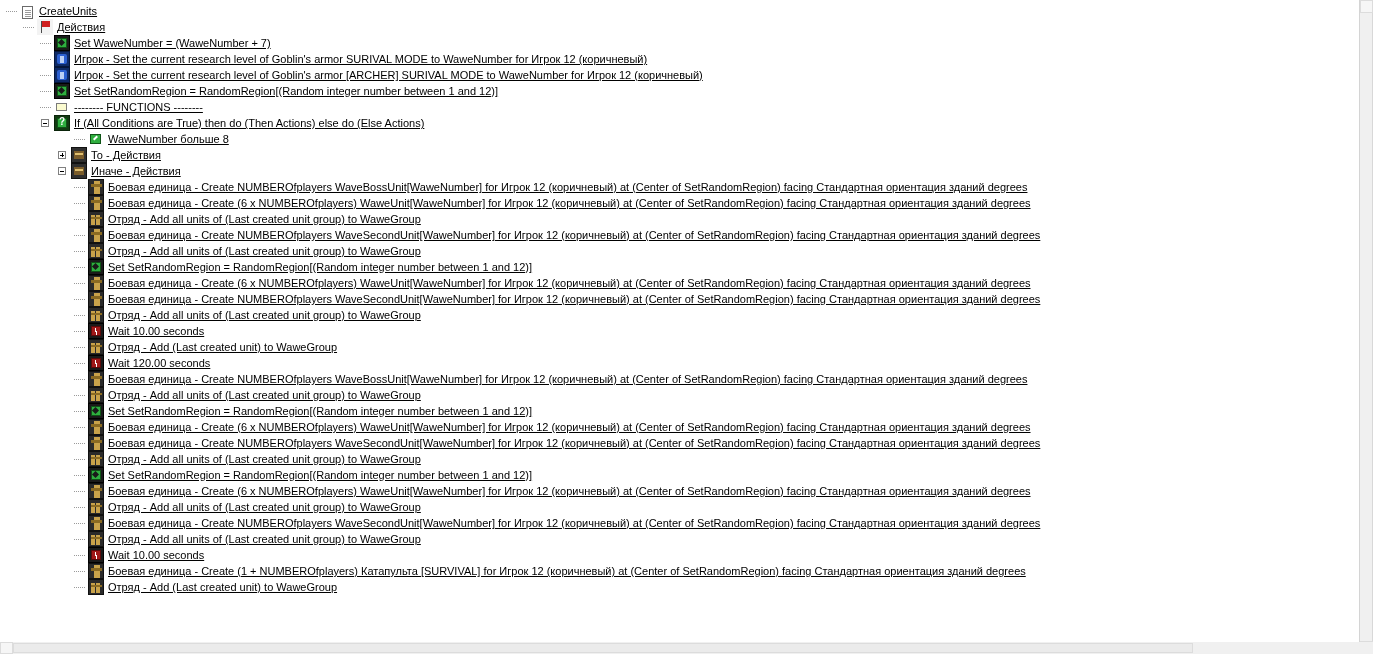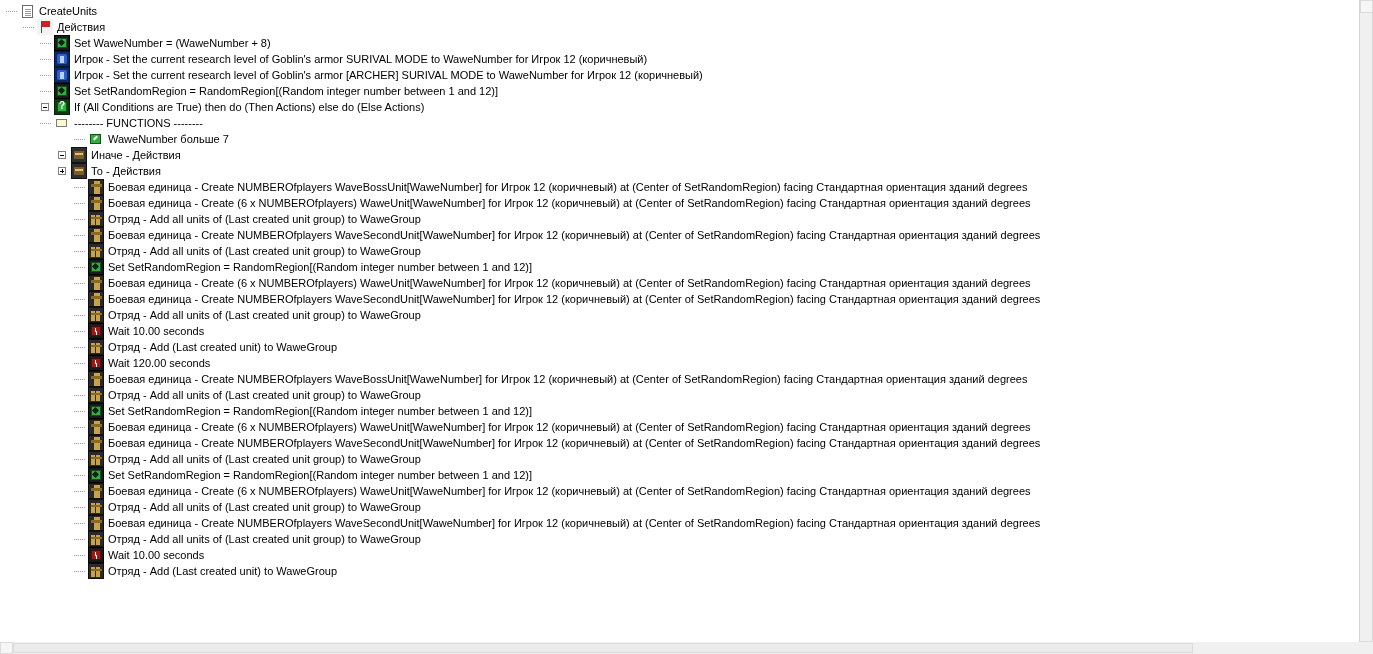--- a/index.html
+++ b/index.html
@@ -29,21 +29,22 @@
     top: 3px;
     left: 0px;
     width: 1360px;
   }
   .row {
     position: relative;
     height: 16px;
     line-height: 16px;
     white-space: nowrap;
     display: flex;
-    align-items: center;
+    align-items: flex-end;
+    text-decoration: underline;
   }
   .indent {
     display: inline-block;
     height: 16px;
     flex: 0 0 auto;
   }
   .expander {
     position: relative;
     width: 16px;
     height: 16px;
@@ -386,21 +387,21 @@
         </span>
         <span class="icon ic-flag"></span>
         <span class="label">Действия</span>
       </div>
       <div class="row">
         <span class="indent" style="width: 38px;"></span>
         <span class="expander">
           <span class="dotline-h" style="left:2px;width:12px;"></span>
         </span>
         <span class="icon ic-set"></span>
-        <span class="label">Set WaweNumber = (WaweNumber + 8)</span>
+        <span class="label">Set WaweNumber = (WaweNumber + 7)</span>
       </div>
       <div class="row">
         <span class="indent" style="width: 38px;"></span>
         <span class="expander">
           <span class="dotline-h" style="left:2px;width:12px;"></span>
         </span>
         <span class="icon ic-player"></span>
         <span class="label">Игрок - Set the current research level of Goblin's armor SURIVAL MODE to WaweNumber for Игрок 12 (коричневый)</span>
       </div>
       <div class="row">
@@ -415,62 +416,62 @@
         <span class="indent" style="width: 38px;"></span>
         <span class="expander">
           <span class="dotline-h" style="left:2px;width:12px;"></span>
         </span>
         <span class="icon ic-set"></span>
         <span class="label">Set SetRandomRegion = RandomRegion[(Random integer number between 1 and 12)]</span>
       </div>
       <div class="row">
         <span class="indent" style="width: 38px;"></span>
         <span class="expander">
+          <span class="dotline-h" style="left:2px;width:12px;"></span>
+        </span>
+        <span class="icon ic-comment"></span>
+        <span class="label">-------- FUNCTIONS --------</span>
+      </div>
+      <div class="row">
+        <span class="indent" style="width: 38px;"></span>
+        <span class="expander">
           <span class="box"></span>
           <span class="h"></span>
         </span>
         <span class="icon ic-if"></span>
         <span class="label">If (All Conditions are True) then do (Then Actions) else do (Else Actions)</span>
       </div>
       <div class="row">
-        <span class="indent" style="width: 38px;"></span>
-        <span class="expander">
-          <span class="dotline-h" style="left:2px;width:12px;"></span>
-        </span>
-        <span class="icon ic-comment"></span>
-        <span class="label">-------- FUNCTIONS --------</span>
-      </div>
-      <div class="row">
         <span class="indent" style="width: 72px;"></span>
         <span class="expander">
           <span class="dotline-h" style="left:2px;width:12px;"></span>
         </span>
         <span class="icon ic-check"></span>
-        <span class="label">WaweNumber больше 7</span>
-      </div>
-      <div class="row">
-        <span class="indent" style="width: 55px;"></span>
-        <span class="expander">
-          <span class="box"></span>
-          <span class="h"></span>
-        </span>
-        <span class="icon ic-act"></span>
-        <span class="label">Иначе - Действия</span>
+        <span class="label">WaweNumber больше 8</span>
       </div>
       <div class="row">
         <span class="indent" style="width: 55px;"></span>
         <span class="expander">
           <span class="box"></span>
           <span class="h"></span>
           <span class="v"></span>
         </span>
         <span class="icon ic-act"></span>
         <span class="label">То - Действия</span>
       </div>
       <div class="row">
+        <span class="indent" style="width: 55px;"></span>
+        <span class="expander">
+          <span class="box"></span>
+          <span class="h"></span>
+        </span>
+        <span class="icon ic-act"></span>
+        <span class="label">Иначе - Действия</span>
+      </div>
+      <div class="row">
         <span class="indent" style="width: 72px;"></span>
         <span class="expander">
           <span class="dotline-h" style="left:2px;width:12px;"></span>
         </span>
         <span class="icon ic-unit"></span>
         <span class="label">Боевая единица - Create NUMBEROfplayers WaveBossUnit[WaweNumber] for Игрок 12 (коричневый) at (Center of SetRandomRegion) facing Стандартная ориентация зданий degrees</span>
       </div>
       <div class="row">
         <span class="indent" style="width: 72px;"></span>
         <span class="expander">
@@ -647,20 +648,28 @@
         <span class="icon ic-group"></span>
         <span class="label">Отряд - Add all units of (Last created unit group) to WaweGroup</span>
       </div>
       <div class="row">
         <span class="indent" style="width: 72px;"></span>
         <span class="expander">
           <span class="dotline-h" style="left:2px;width:12px;"></span>
         </span>
         <span class="icon ic-wait"></span>
         <span class="label">Wait 10.00 seconds</span>
+      </div>
+      <div class="row">
+        <span class="indent" style="width: 72px;"></span>
+        <span class="expander">
+          <span class="dotline-h" style="left:2px;width:12px;"></span>
+        </span>
+        <span class="icon ic-unit"></span>
+        <span class="label">Боевая единица - Create (1 + NUMBEROfplayers) Катапульта [SURVIVAL] for Игрок 12 (коричневый) at (Center of SetRandomRegion) facing Стандартная ориентация зданий degrees</span>
       </div>
       <div class="row">
         <span class="indent" style="width: 72px;"></span>
         <span class="expander">
           <span class="dotline-h" style="left:2px;width:12px;"></span>
         </span>
         <span class="icon ic-group"></span>
         <span class="label">Отряд - Add (Last created unit) to WaweGroup</span>
       </div>
     </div>

